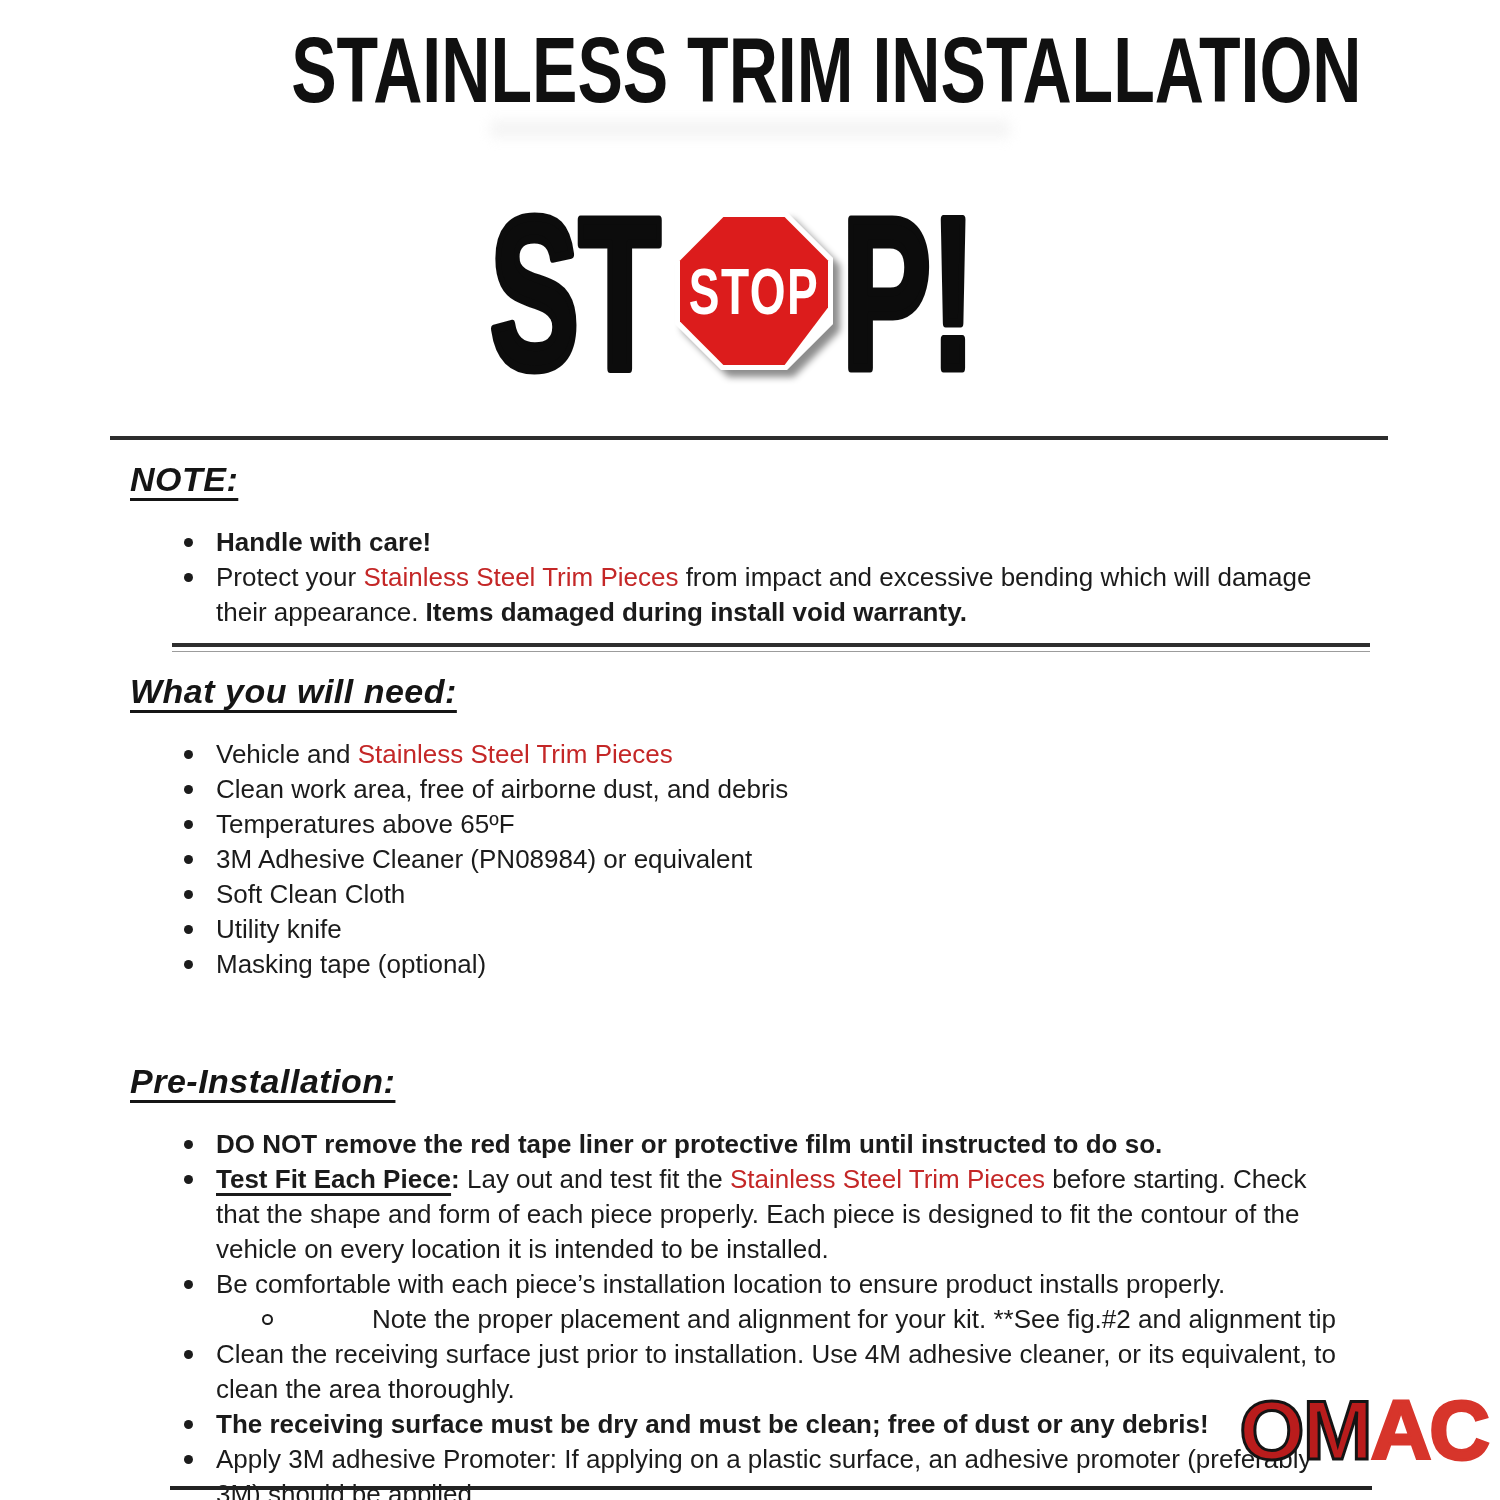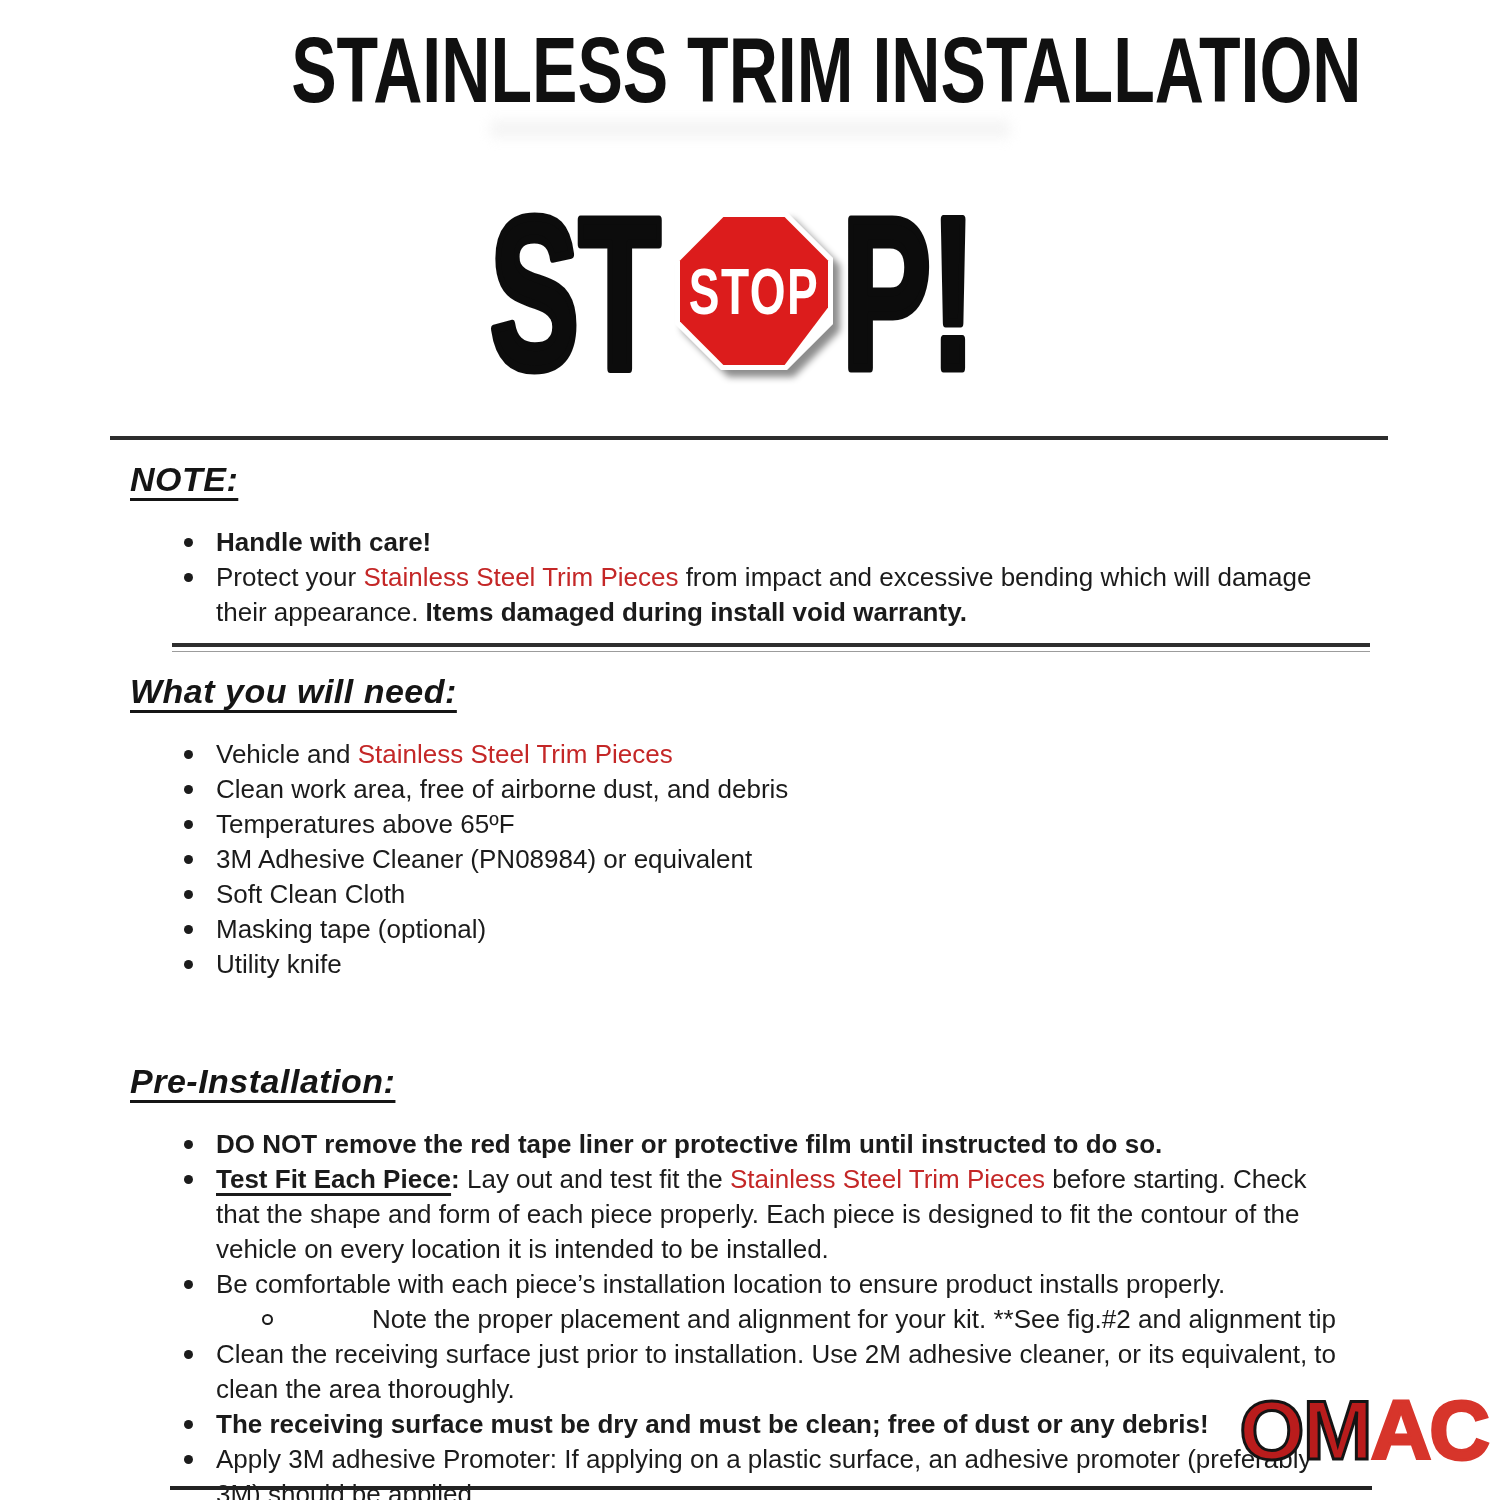--- a/index.html
+++ b/index.html
@@ -157,32 +157,32 @@
         <div class="rule rule-mid"></div>
       </section>
       <section class="doc-section">
         <h2 class="sec-heading">What you will need:</h2>
         <ul>
           <li class=""><span class="seg-normal">Vehicle and </span><span class="seg-red">Stainless Steel Trim Pieces</span></li>
           <li class=""><span class="seg-normal">Clean work area, free of airborne dust, and debris</span></li>
           <li class=""><span class="seg-normal">Temperatures above 65ºF</span></li>
           <li class=""><span class="seg-normal">3M Adhesive Cleaner (PN08984) or equivalent</span></li>
           <li class=""><span class="seg-normal">Soft Clean Cloth</span></li>
+          <li class=""><span class="seg-normal">Utility knife</span></li>
           <li class=""><span class="seg-normal">Masking tape (optional)</span></li>
-          <li class=""><span class="seg-normal">Utility knife</span></li>
         </ul>
       </section>
       <section class="doc-section gap-top">
         <h2 class="sec-heading">Pre-Installation:</h2>
         <ul>
           <li class=""><span class="seg-bold">DO NOT remove the red tape liner or protective film until instructed to do so.</span></li>
           <li class=""><span class="seg-bold-underline">Test Fit Each Piece</span><span class="seg-bold">:</span><span class="seg-normal"> Lay out and test fit the </span><span class="seg-red">Stainless Steel Trim Pieces</span><span class="seg-normal"> before starting. Check that the shape and form of each piece properly. Each piece is designed to fit the contour of the vehicle on every location it is intended to be installed.</span></li>
           <li class=""><span class="seg-normal">Be comfortable with each piece’s installation location to ensure product installs properly.</span></li>
           <li class="sub"><span class="seg-normal">Note the proper placement and alignment for your kit. **See fig.#2 and alignment tip</span></li>
-          <li class=""><span class="seg-normal">Clean the receiving surface just prior to installation. Use 2M adhesive cleaner, or its equivalent, to clean the area thoroughly.</span></li>
+          <li class=""><span class="seg-normal">Clean the receiving surface just prior to installation. Use 4M adhesive cleaner, or its equivalent, to clean the area thoroughly.</span></li>
           <li class=""><span class="seg-bold">The receiving surface must be dry and must be clean; free of dust or any debris!</span></li>
           <li class=""><span class="seg-normal">Apply 3M adhesive Promoter: If applying on a plastic surface, an adhesive promoter (preferably 3M) should be applied.</span></li>
         </ul>
       </section>
     </div>
 
   <div class="logo">
     <span class="logo-black">OM</span><span class="logo-red">AC</span>
   </div>
 

